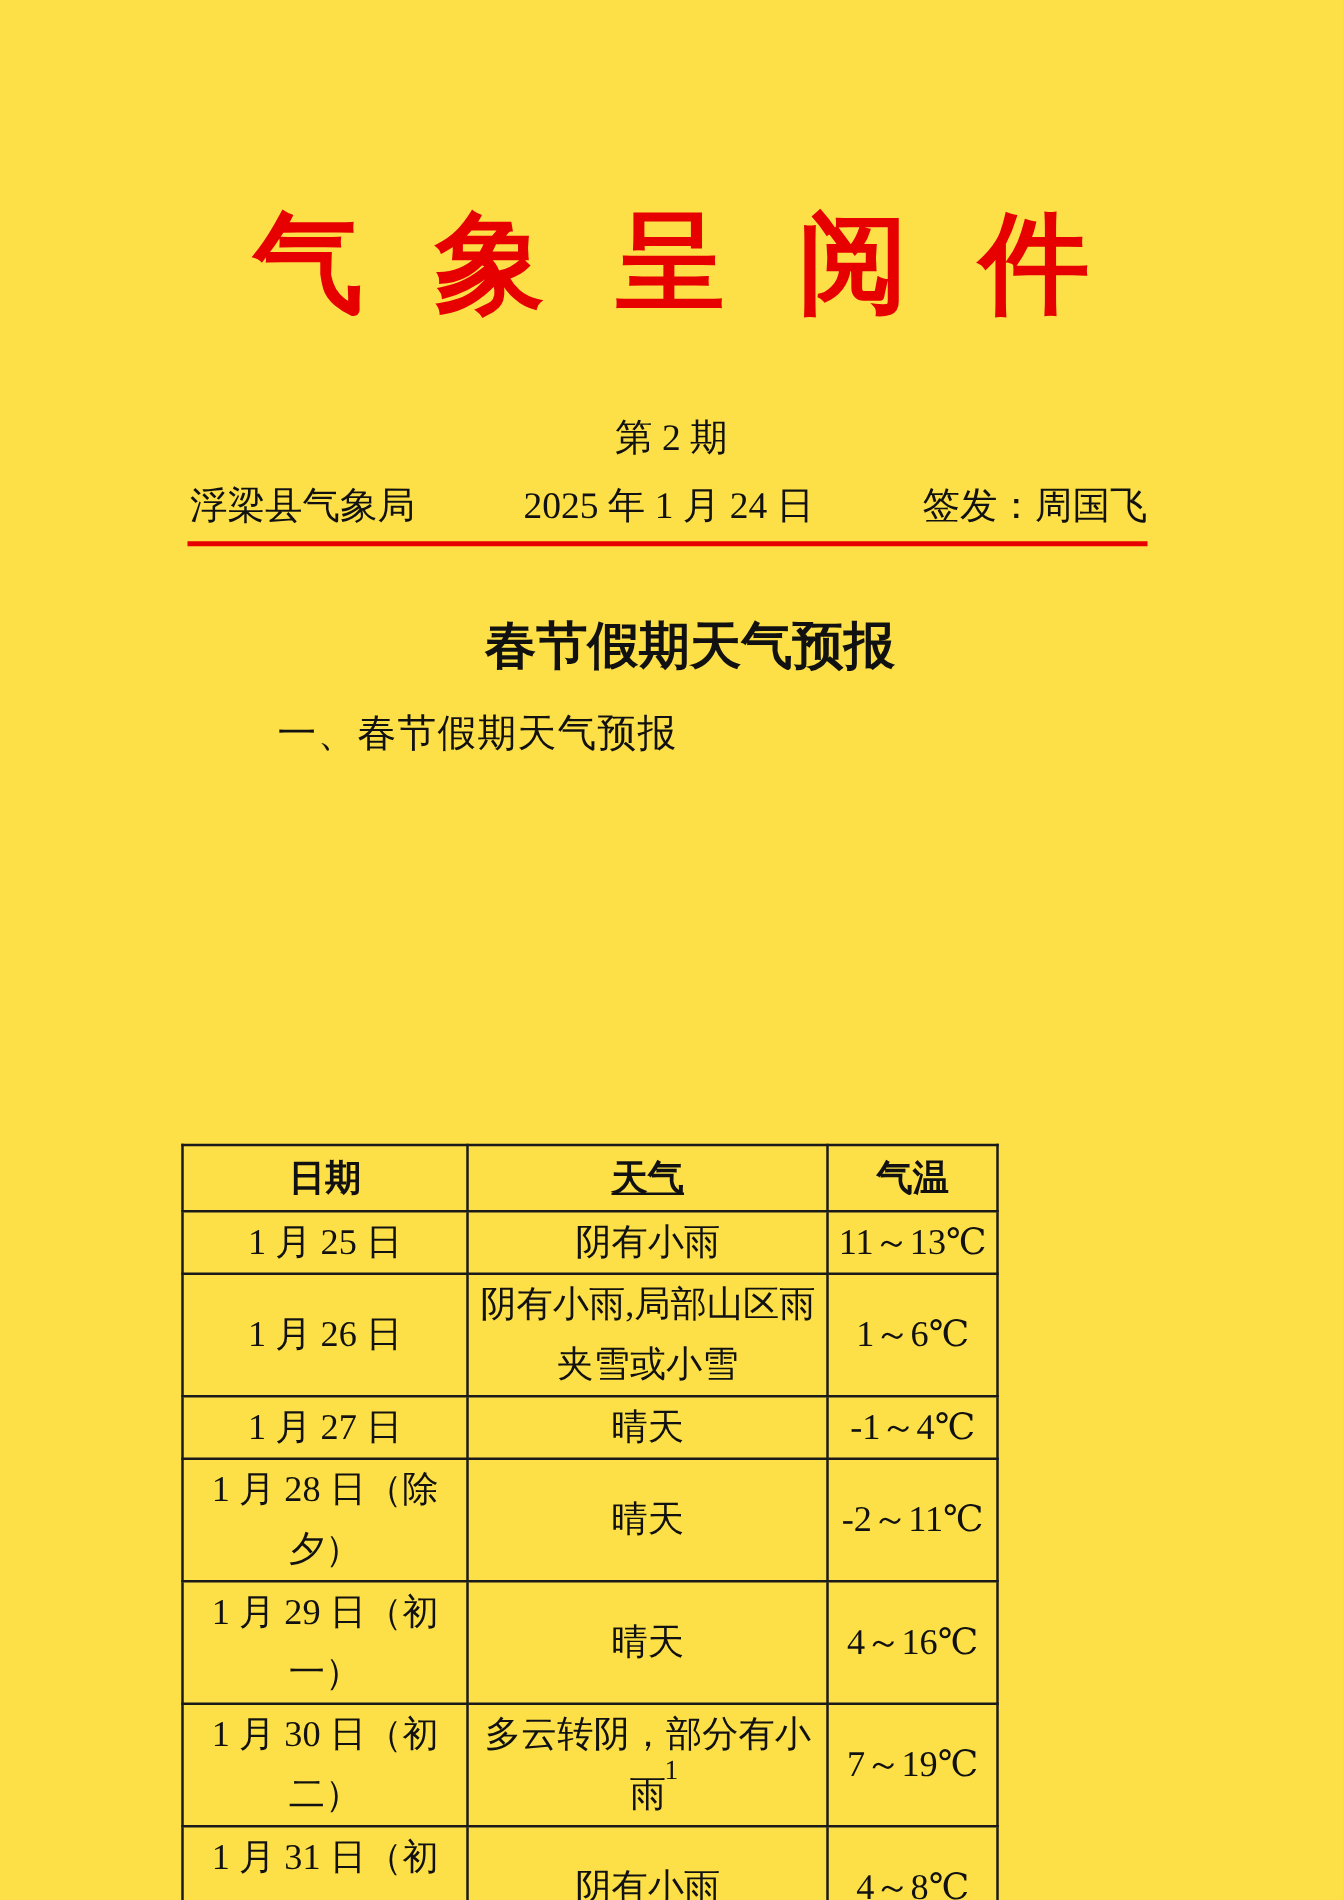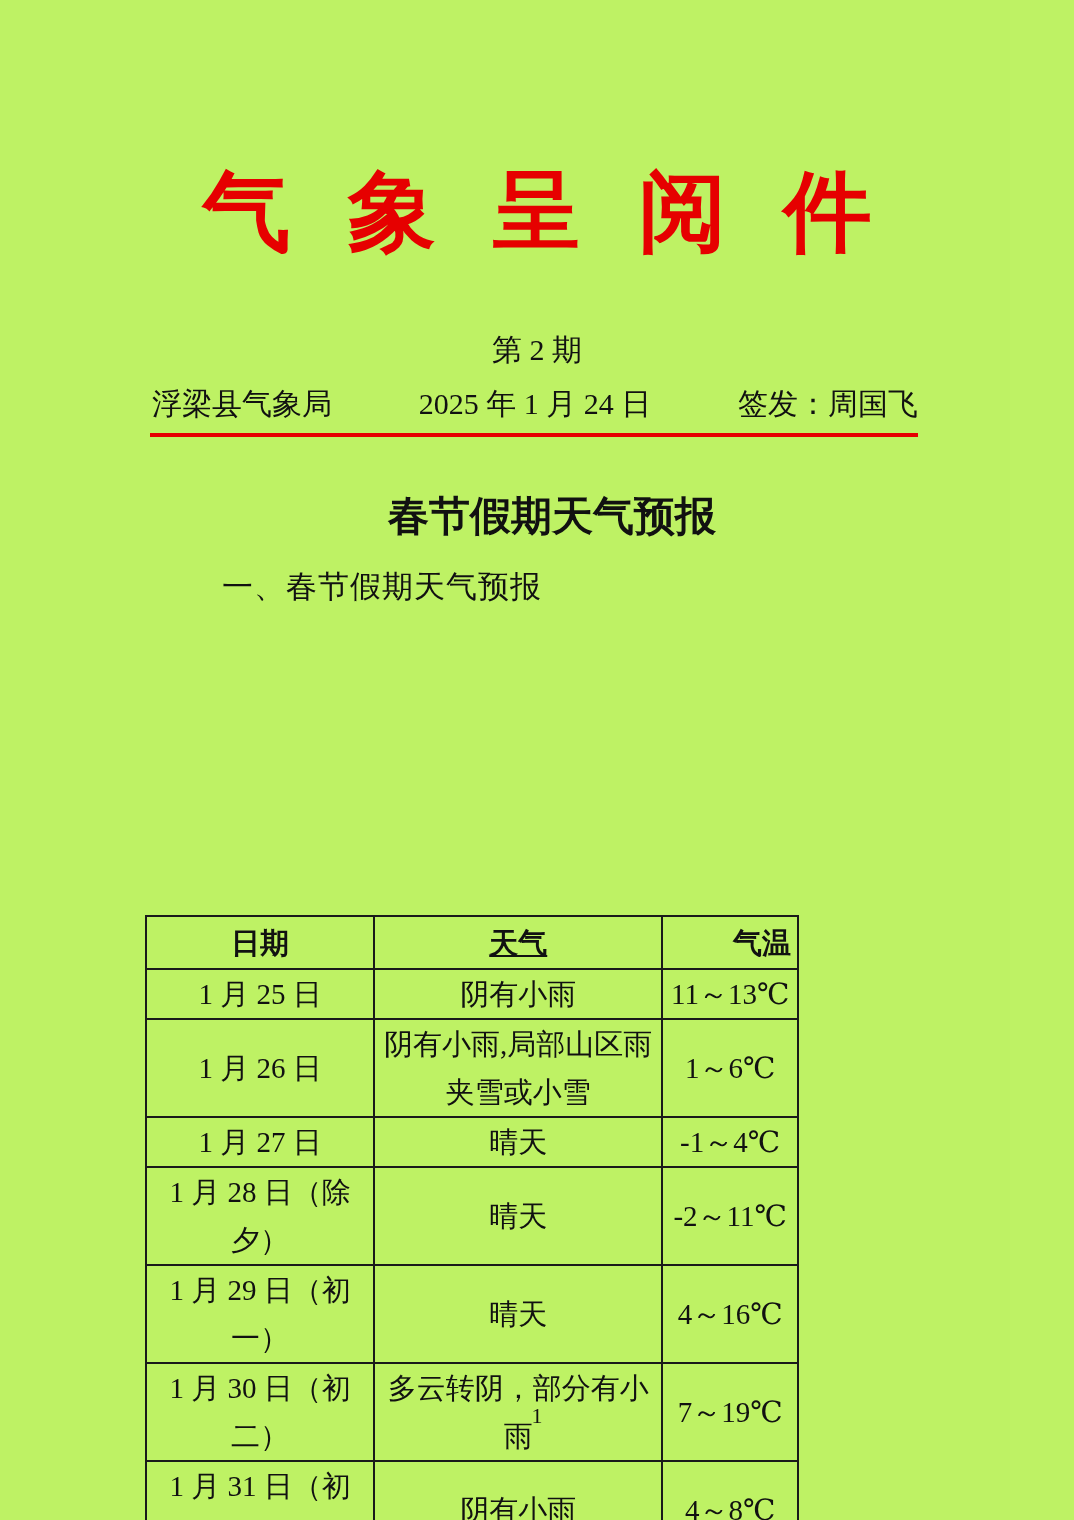--- a/index.html
+++ b/index.html
@@ -1,20 +1,20 @@
 <!DOCTYPE html>
 <html><head>
 <meta charset="utf-8">
 <style>
   html, body { margin: 0; padding: 0; background: #ffffff; }
   .page {
     position: relative;
     width: 1074px;
     height: 1520px;
-    background: #bef264;
+    background: #fde047;
     color: #111111;
     font-family: "Liberation Serif", "DejaVu Serif", serif;
     overflow: hidden;
   }
   .masthead {
     position: absolute;
     top: 158px;
     left: 0;
     width: 100%;
     margin: 0;
@@ -103,21 +103,21 @@
     border: 2px solid #1a1a1a;
     text-align: center;
     vertical-align: middle;
     padding: 0 6px;
     line-height: 48px;
   }
   .forecast-table th { height: 51px; font-weight: bold; }
   .forecast-table td { height: 48px; }
   .forecast-table th:nth-child(1) { width: 35.1%; }
   .forecast-table th:nth-child(2) { width: 44.9%; text-decoration: underline; }
-  .forecast-table th:nth-child(3) { width: 20%; text-align: right; }
+  .forecast-table th:nth-child(3) { width: 20%; }
   .page-number {
     position: absolute;
     top: 1403px;
     left: 0;
     width: 100%;
     text-align: center;
     font-size: 22px;
     color: #111111;
   }
 </style>

